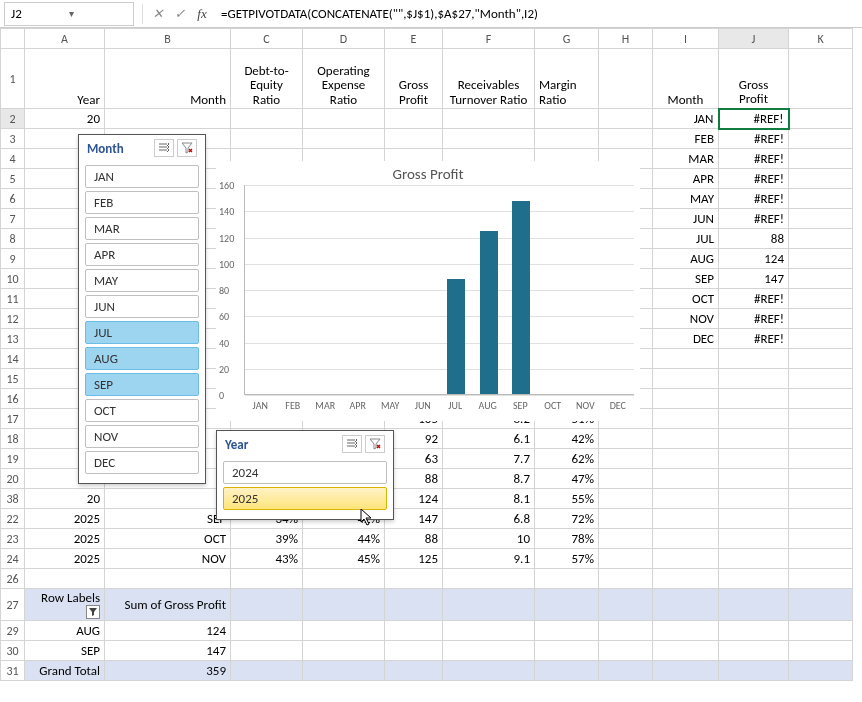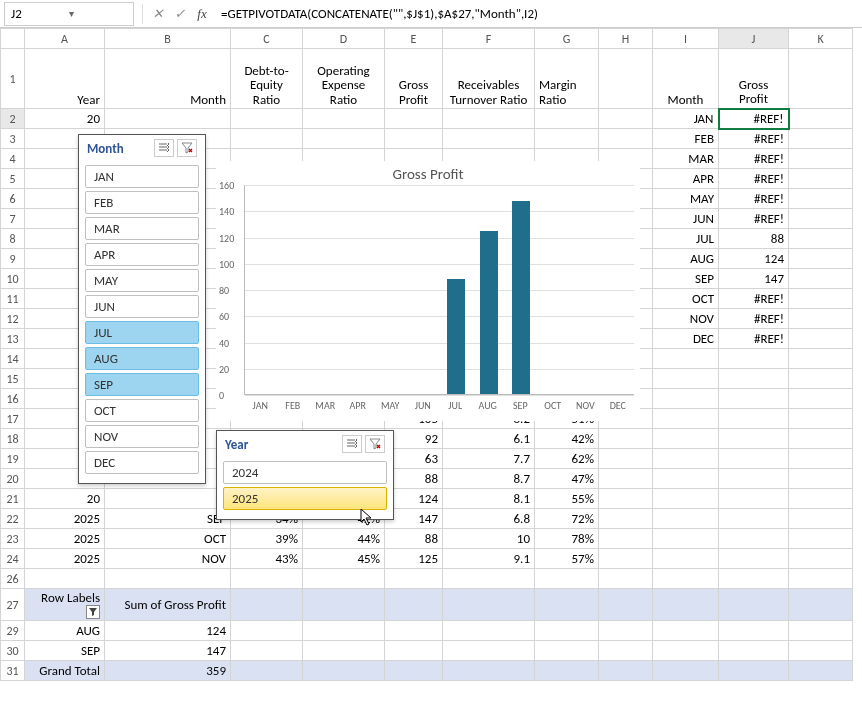--- a/index.html
+++ b/index.html
@@ -391,21 +391,21 @@
           <td class="center"></td>
           <td class="center">88</td>
           <td class="center">8.7</td>
           <td class="center">47%</td>
           <td class=""></td>
           <td class="left"></td>
           <td class="center"></td>
           <td class=""></td>
         </tr>
         <tr>
-          <th class="rowh ">21</th>
+          <th class="rowh ">38</th>
           <td class="">20</td>
           <td class="center"></td>
           <td class="center"></td>
           <td class="center"></td>
           <td class="center">124</td>
           <td class="center">8.1</td>
           <td class="center">55%</td>
           <td class=""></td>
           <td class="left"></td>
           <td class="center"></td>

